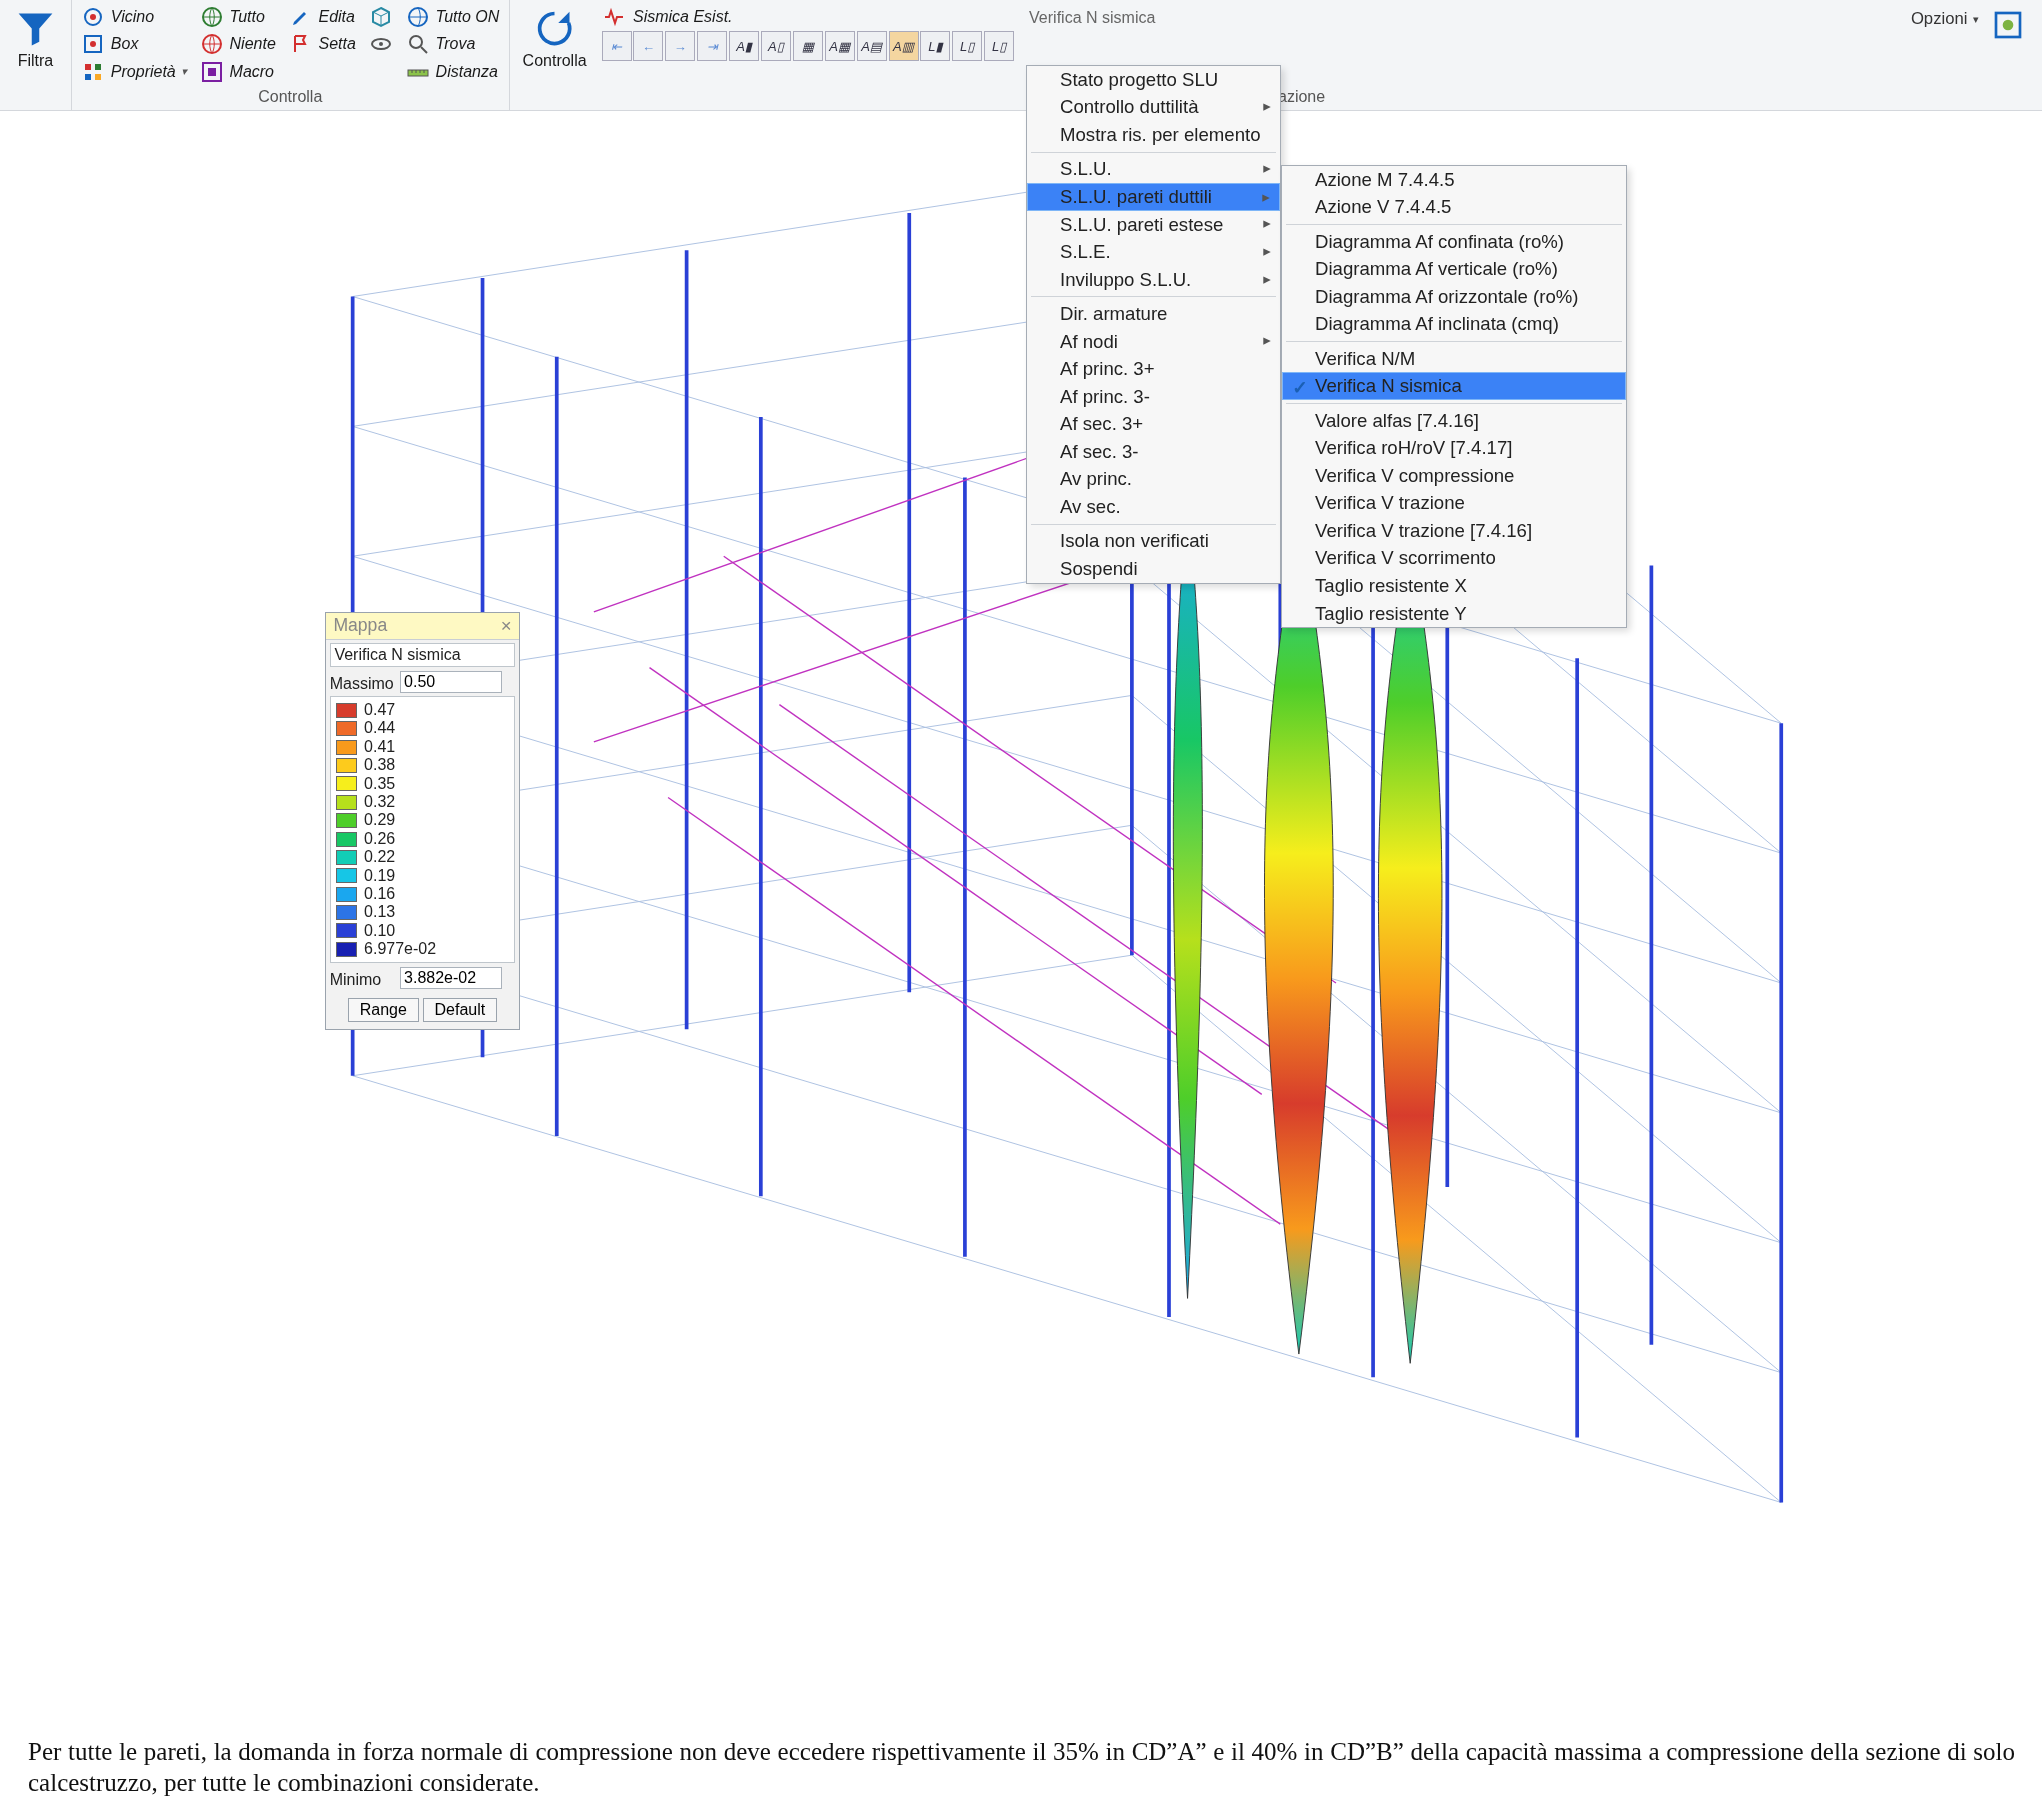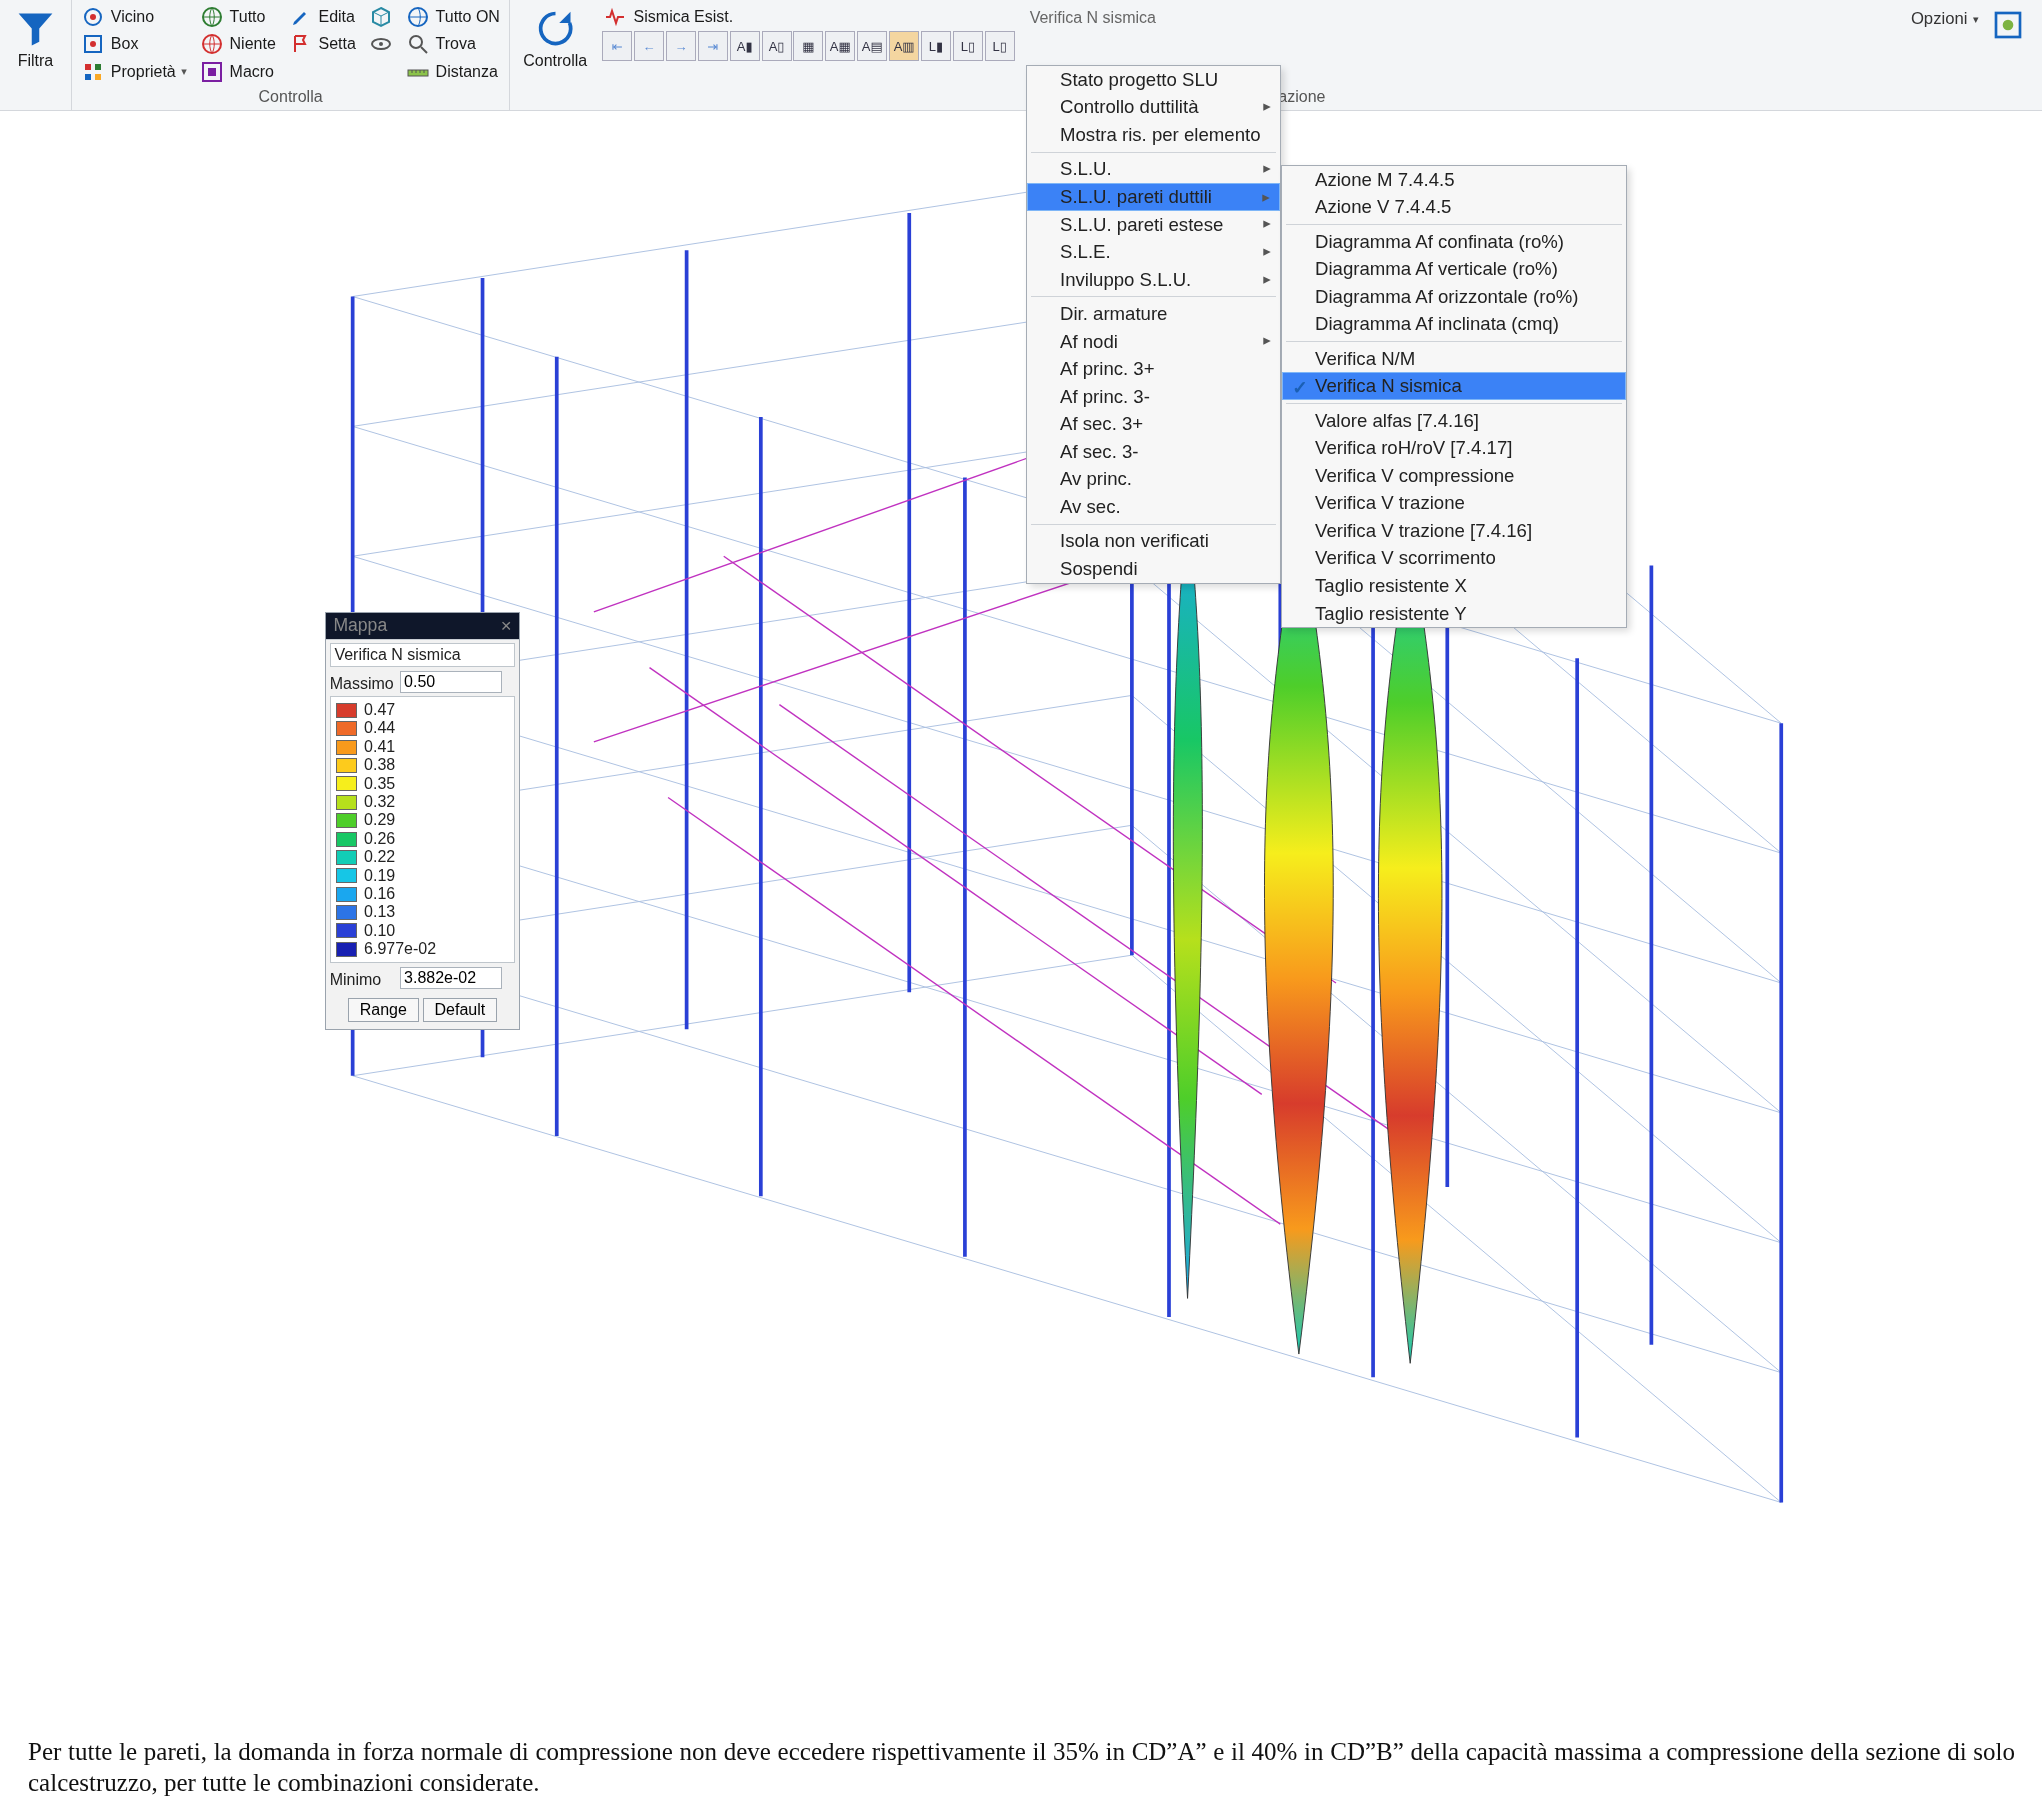--- a/index.html
+++ b/index.html
@@ -7,40 +7,40 @@
   
   
   .ribbon { background: #f3f5f7; border-bottom: 0.9px solid #d4d7dc; height: 111px; display:flex; align-items: flex-start; }
   .ribbon-group { display: flex; flex-direction: column; align-items: center; border-right: 0.9px solid #d4d7dc; padding: 3.7px 7.4px 1.9px 7.4px; height:100%; }
   .ribbon-group-body { display:flex; align-items:flex-start; gap:9.3px; flex:1; }
   .ribbon-group-title { font-size: 16px; color:#555; margin-top:auto; padding-bottom:1.9px; }
   .bigbtn { display:flex; flex-direction:column; align-items:center; justify-content:center; gap:1.9px; font-size:16px; color:#1a1a1a; cursor:pointer; padding:1.9px 5.6px; }
   .bigbtn .glyph { width:45px; height:45px; display:flex; align-items:center; justify-content:center; }
   .smallbtn { display:flex; align-items:center; gap:5.6px; font-size:16px; color:#1a1a1a; cursor:pointer; padding:0.9px 1.9px; white-space:nowrap; }
   .smallbtn .glyph { width:24px; height:24px; display:flex; align-items:center; justify-content:center; }
-  .col { display:flex; flex-direction:column; gap:1.9px; }
+  .col { display:flex; flex-direction:column; gap:1.9px;font-style:italic; }
   .arrow-row { display:flex; align-items:center; gap:1.9px; }
   .chip { width:30px; height:30px; border:0.9px solid #aab; background:#eef0f3; display:flex; align-items:center; justify-content:center; font-size:13px; color:#334; }
   .hint { font-size:16px; color:#666; }
   .opzioni { display:flex; align-items:center; gap:5.6px; font-size:16.7px; color:#333; cursor:pointer; }
   .opzioni .tri { font-size:11px; color:#444; }
   
   
   .menu { position:absolute; background:#f7f7f7; border:0.9px solid #a5acb5; box-shadow: 3.7px 3.7px 7.4px rgba(0,0,0,.15); font-size:18.6px; color:#222; z-index: 50; }
   .menu .mi { padding:2.8px 28px 2.8px 33px; white-space:nowrap; position:relative; cursor:pointer; }
   .menu .mi.sub::after { content:'▸'; position:absolute; right:9.3px; top:3.7px; font-size:15px; color:#555; }
   .menu .mi.sel { background:#3b82f6; border:0.9px solid #7eb6f7; padding:1.9px 27px 1.9px 32px; }
   .menu .mi.chk::before { content:'✓'; position:absolute; left:9.3px; top:3.7px; color:#1a5fb4; font-weight:bold; }
   .menu hr { border:none; border-top:0.9px solid #cfd3d8; margin:2.8px 3.7px; }
   #menu-main { left:1026px; top:65px; width:255px; }
   #menu-sub  { left:1281px; top:165px; width:346px; }
   
   
   .mappa { position:absolute; left:325px; top:612px; width:195px; border:0.9px solid #9aa3ad; background:#f2f2f2; font-size:16px; color:#222; z-index:40; }
-  .mappa-title { display:flex; justify-content:space-between; align-items:center; padding:1.9px 7.4px; background:#0f172a; border-bottom:0.9px solid #c9ced4; font-size:17.6px; color:#888; }
+  .mappa-title { display:flex; justify-content:space-between; align-items:center; padding:1.9px 7.4px; background:#fef9c3; border-bottom:0.9px solid #c9ced4; font-size:17.6px; color:#888; }
   .mappa-close { color:#888; cursor:pointer; font-size:18.6px; }
   .mappa-sub { background:#fff; border:0.9px solid #bfc6cc; margin:3.7px; padding:1.9px 3.7px; font-size:16px; }
   .mappa-row { display:flex; align-items:flex-end; gap:5.6px; margin:3.7px; }
   .mappa-row label { font-size:16px; width:65px; }
   .mappa-row input { width:102px; font-size:16px; border:0.9px solid #aab2bb; padding:0.9px 2.8px; background:#fff; }
   .legend { margin:3.7px; border:0.9px solid #bfc6cc; background:#fff; padding:3.7px 1.9px; }
   .leg-row { display:flex; align-items:center; gap:7.4px; padding:0 3.7px; line-height:1.15; }
   .sw { width:20.4px; height:15px; border:0.9px solid #666; }
   .mappa-btns { display:flex; gap:3.7px; justify-content:center; padding:5.6px 0 7.4px 0; }
   .mappa-btns button { font-size:16px; padding:1.9px 11px; border:0.9px solid #9aa3ad; background:#f7f7f7; cursor:pointer; }

